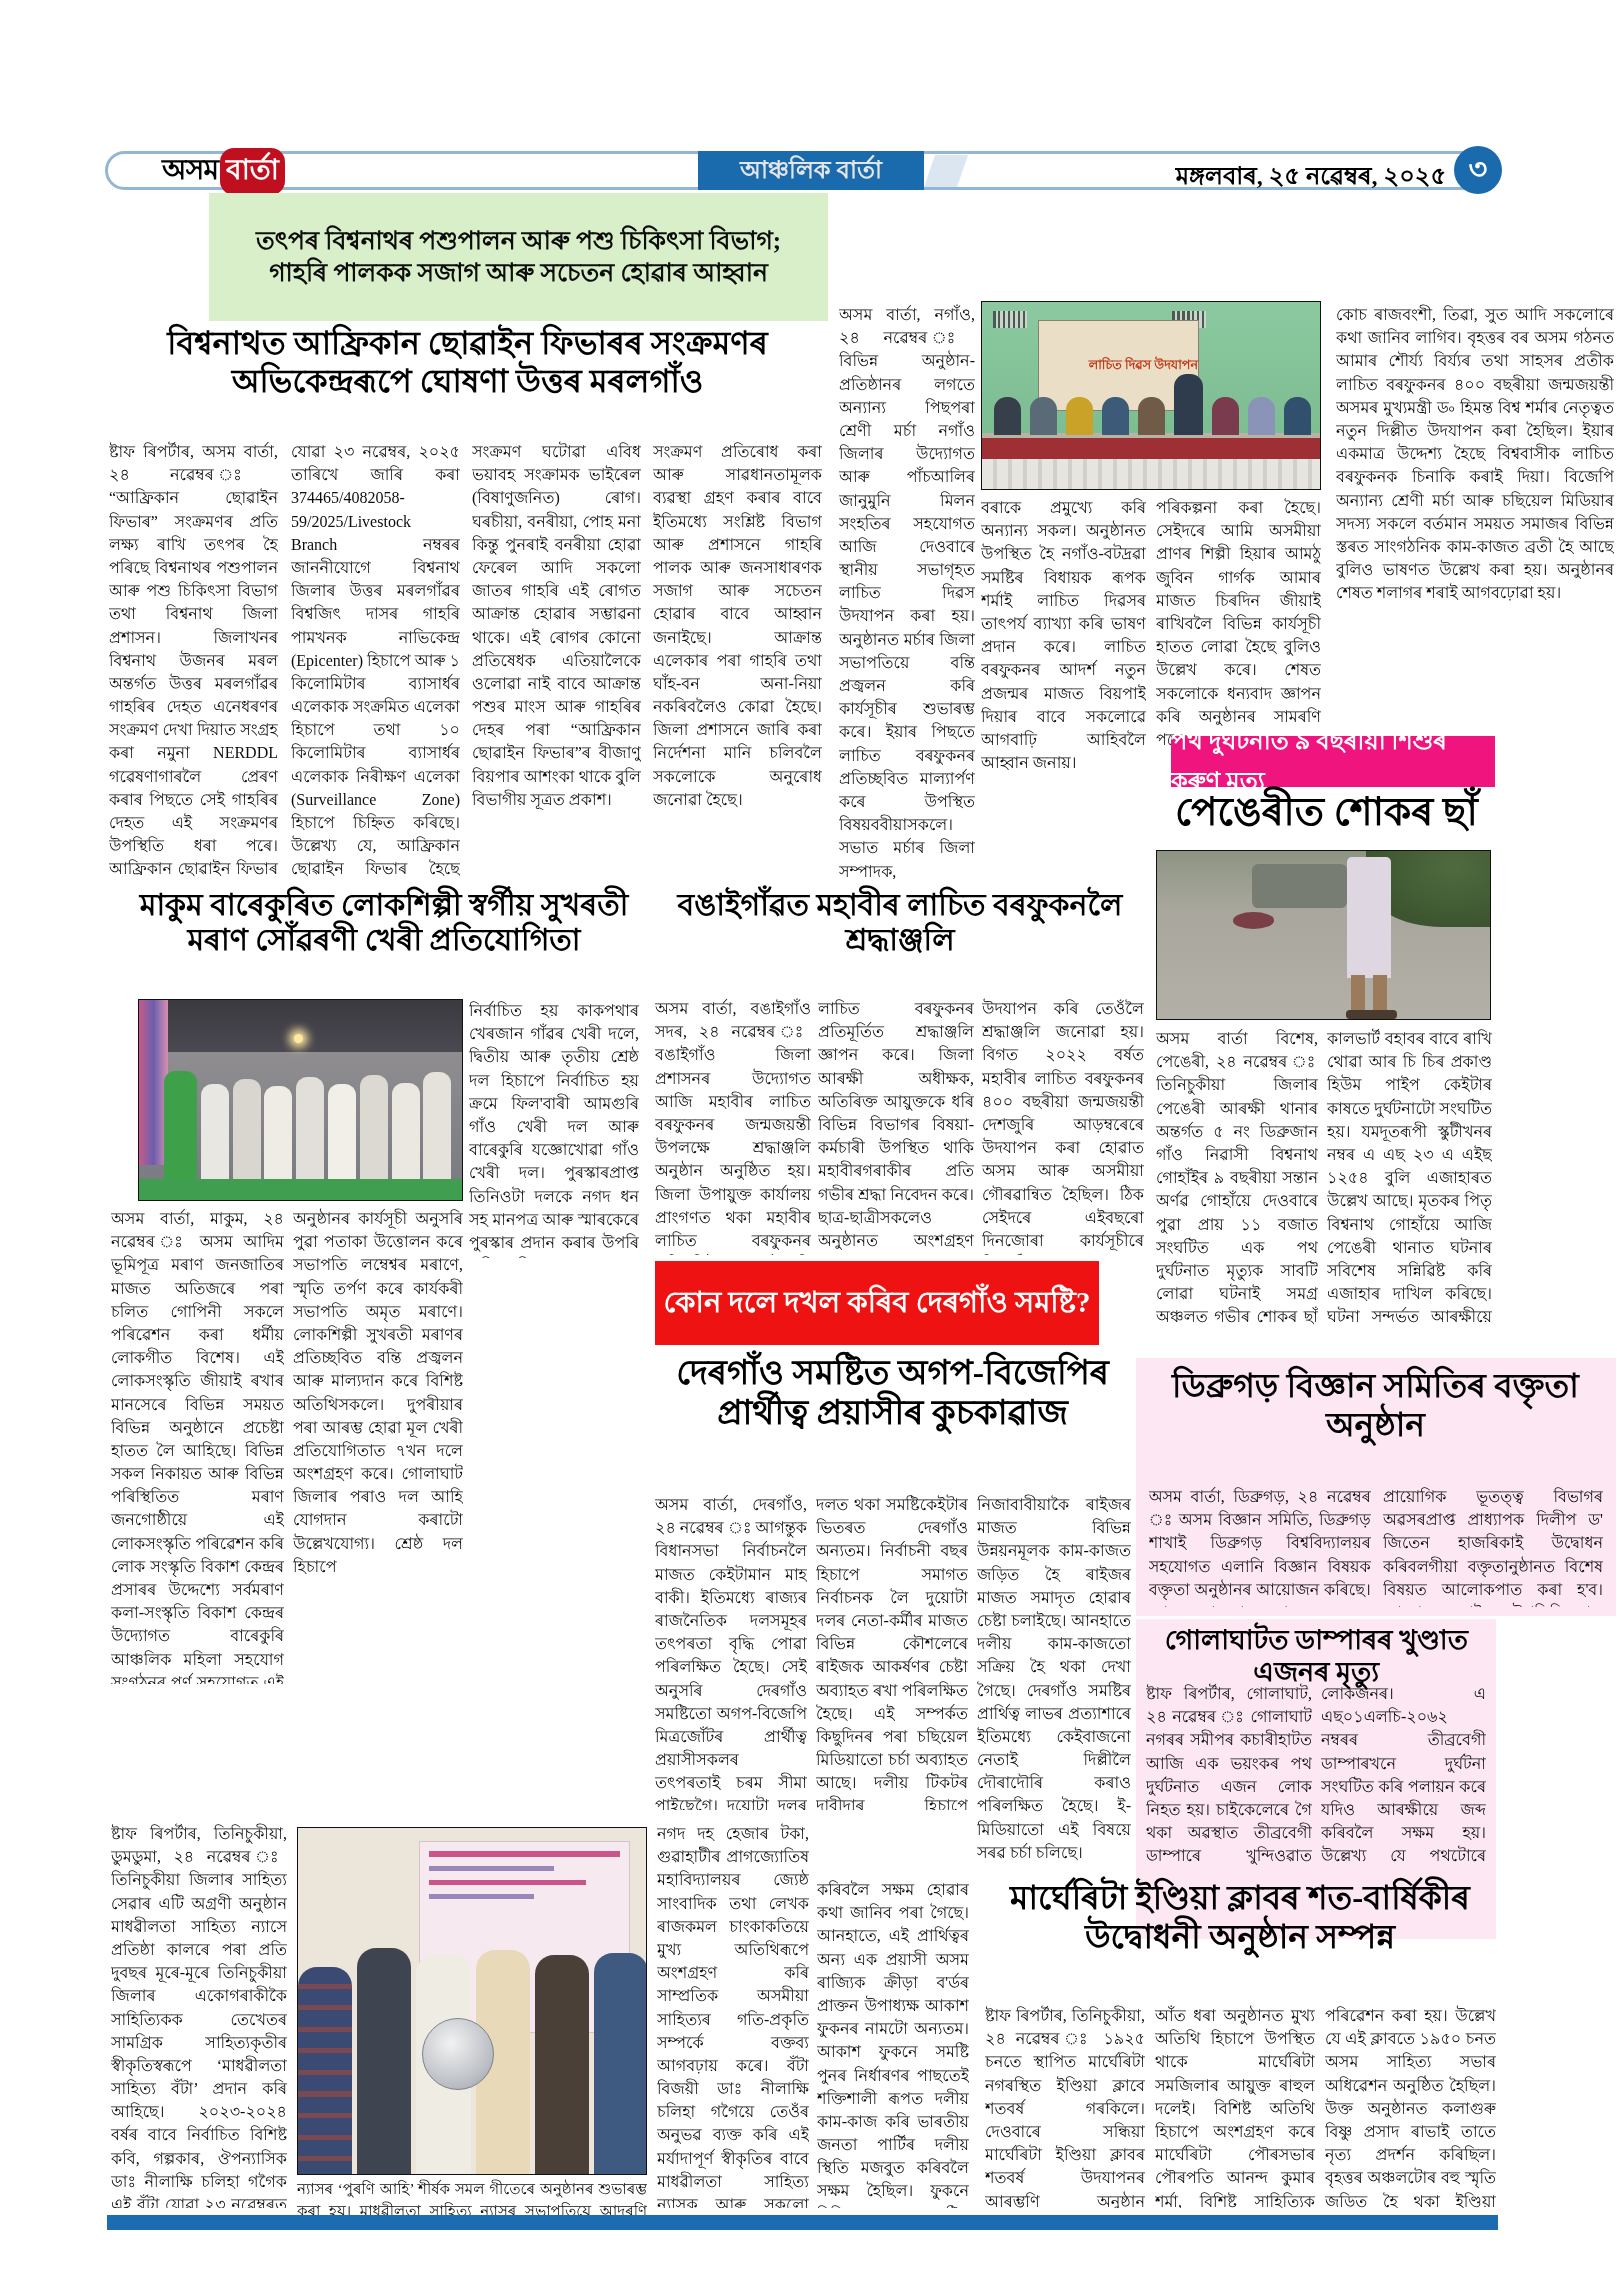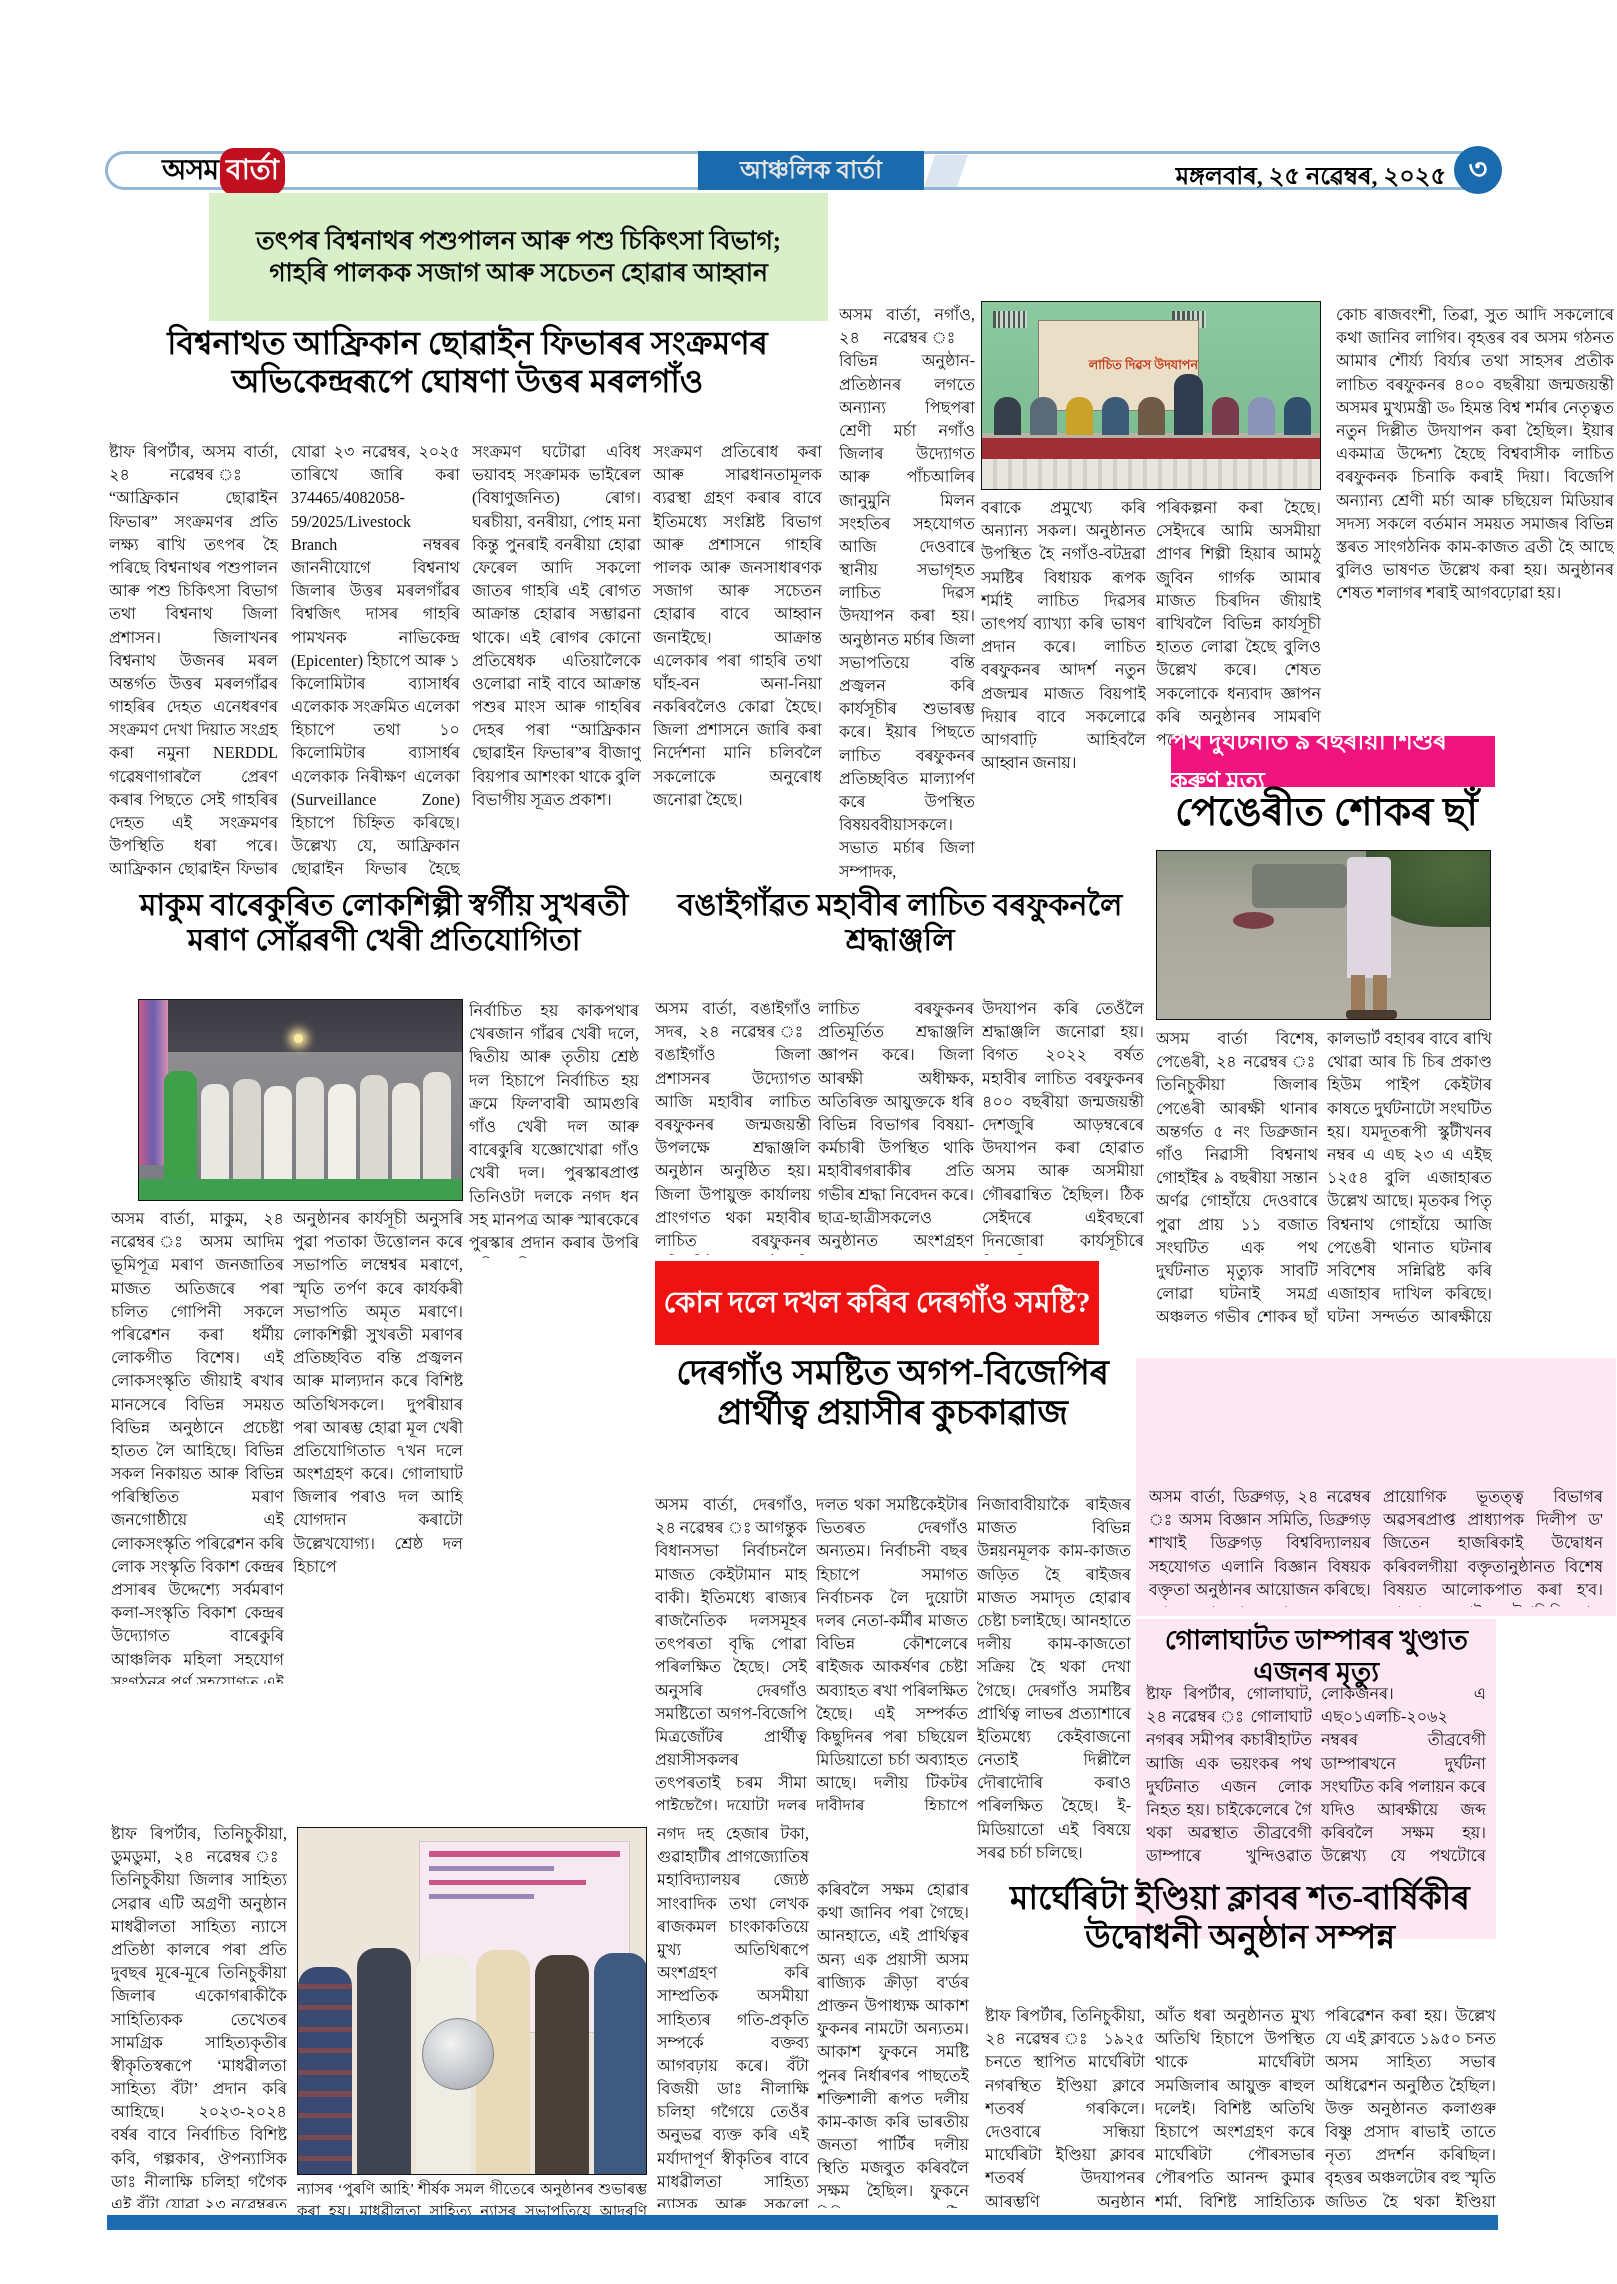--- a/index.html
+++ b/index.html
@@ -129,20 +129,21 @@
   <div class="col" style="left:818px;top:997px;width:156px;height:258px;">লাচিত বৰফুকনৰ প্ৰতিমূৰ্তিত শ্ৰদ্ধাঞ্জলি জ্ঞাপন কৰে। জিলা আৰক্ষী অধীক্ষক, অতিৰিক্ত আয়ুক্তকে ধৰি বিভিন্ন বিভাগৰ বিষয়া-কৰ্মচাৰী উপস্থিত থাকি মহাবীৰগৰাকীৰ প্ৰতি গভীৰ শ্ৰদ্ধা নিবেদন কৰে। ছাত্ৰ-ছাত্ৰীসকলেও অনুষ্ঠানত অংশগ্ৰহণ কৰে।</div>
   <div class="col" style="left:982px;top:997px;width:162px;height:258px;">উদযাপন কৰি তেওঁলৈ শ্ৰদ্ধাঞ্জলি জনোৱা হয়। বিগত ২০২২ বৰ্ষত মহাবীৰ লাচিত বৰফুকনৰ ৪০০ বছৰীয়া জন্মজয়ন্তী দেশজুৰি আড়ম্বৰেৰে উদযাপন কৰা হোৱাত অসম আৰু অসমীয়া গৌৰৱান্বিত হৈছিল। ঠিক সেইদৰে এইবছৰো দিনজোৰা কাৰ্যসূচীৰে দিৱসটি পালন কৰা হয়।</div>
 
   <div class="box-red">কোন দলে দখল কৰিব দেৰগাঁও সমষ্টি?</div>
   <div class="hl" style="left:655px;top:1353px;width:475px;height:133px;font-size:34px;">দেৰগাঁও সমষ্টিত অগপ-বিজেপিৰ প্ৰাৰ্থীত্ব প্ৰয়াসীৰ কুচকাৱাজ</div>
   <div class="col" style="left:655px;top:1493px;width:152px;height:317px;">অসম বাৰ্তা, দেৰগাঁও, ২৪ নৱেম্বৰ ঃ আগন্তুক বিধানসভা নিৰ্বাচনলৈ মাজত কেইটামান মাহ বাকী। ইতিমধ্যে ৰাজ্যৰ ৰাজনৈতিক দলসমূহৰ তৎপৰতা বৃদ্ধি পোৱা পৰিলক্ষিত হৈছে। সেই অনুসৰি দেৰগাঁও সমষ্টিতো অগপ-বিজেপি মিত্ৰজোঁটৰ প্ৰাৰ্থীত্ব প্ৰয়াসীসকলৰ তৎপৰতাই চৰম সীমা পাইছেগৈ। দুয়োটা দলৰ নেতা-কৰ্মীৰ মাজত প্ৰাৰ্থীত্বক লৈ তীব্ৰ প্ৰতিদ্বন্দ্বিতা চলি আছে।</div>
   <div class="col" style="left:816px;top:1493px;width:152px;height:317px;">দলত থকা সমষ্টিকেইটাৰ ভিতৰত দেৰগাঁও অন্যতম। নিৰ্বাচনী বছৰ হিচাপে সমাগত নিৰ্বাচনক লৈ দুয়োটা দলৰ নেতা-কৰ্মীৰ মাজত বিভিন্ন কৌশলেৰে ৰাইজক আকৰ্ষণৰ চেষ্টা অব্যাহত ৰখা পৰিলক্ষিত হৈছে। এই সম্পৰ্কত কিছুদিনৰ পৰা চছিয়েল মিডিয়াতো চৰ্চা অব্যাহত আছে। দলীয় টিকটৰ দাবীদাৰ হিচাপে কেইবাজনো নেতাৰ নাম চৰ্চালৈ আহিছে।</div>
   <div class="col" style="left:977px;top:1493px;width:154px;height:376px;">নিজাবাবীয়াকৈ ৰাইজৰ মাজত বিভিন্ন উন্নয়নমূলক কাম-কাজত জড়িত হৈ ৰাইজৰ মাজত সমাদৃত হোৱাৰ চেষ্টা চলাইছে। আনহাতে দলীয় কাম-কাজতো সক্ৰিয় হৈ থকা দেখা গৈছে। দেৰগাঁও সমষ্টিৰ প্ৰাৰ্থিত্ব লাভৰ প্ৰত্যাশাৰে ইতিমধ্যে কেইবাজনো নেতাই দিল্লীলৈ দৌৰাদৌৰি কৰাও পৰিলক্ষিত হৈছে। ই-মিডিয়াতো এই বিষয়ে সৰৱ চৰ্চা চলিছে।</div>
 
   <div class="abs pinkbg" style="left:1136px;top:1358px;width:480px;height:258px;">
+    <div class="hl" style="left:25px;top:9px;width:429px;height:112px;font-size:33px;position:absolute;">ডিব্ৰুগড় বিজ্ঞান সমিতিৰ বক্তৃতা অনুষ্ঠান</div>
     <div class="col" style="left:12.7px;top:127px;width:222px;height:122px;">অসম বাৰ্তা, ডিব্ৰুগড়, ২৪ নৱেম্বৰ ঃ অসম বিজ্ঞান সমিতি, ডিব্ৰুগড় শাখাই ডিব্ৰুগড় বিশ্ববিদ্যালয়ৰ সহযোগত এলানি বিজ্ঞান বিষয়ক বক্তৃতা অনুষ্ঠানৰ আয়োজন কৰিছে। মুখ্য বক্তাৰূপে অংশ ল'ব হেছে উত্তৰ-পূৰ্ব ভাৰতৰ এগৰাকী ভূতত্ত্ববিদ, ডিব্ৰুগড় বিশ্ববিদ্যালয়ৰ</div>
     <div class="col" style="left:247px;top:127px;width:220px;height:122px;">প্ৰায়োগিক ভূতত্ত্ব বিভাগৰ অৱসৰপ্ৰাপ্ত প্ৰাধ্যাপক দিলীপ ড' জিতেন হাজৰিকাই উদ্বোধন কৰিবলগীয়া বক্তৃতানুষ্ঠানত বিশেষ বিষয়ত আলোকপাত কৰা হ'ব। আয়োজকে ৰাইজৰ উপস্থিতি আৰু সহযোগিতা কামনা কৰিছে।</div>
   </div>
 
   <div class="abs pinkbg" style="left:1136px;top:1619px;width:360px;height:320px;">
     <div class="hl" style="left:6.3px;top:6.3px;width:348px;height:51px;font-size:27px;position:absolute;">গোলাঘাটত ডাম্পাৰৰ খুণ্ডাত এজনৰ মৃত্যু</div>
     <div class="col" style="left:10px;top:63px;width:166px;height:183px;">ষ্টাফ ৰিপৰ্টাৰ, গোলাঘাট, ২৪ নৱেম্বৰ ঃ গোলাঘাট নগৰৰ সমীপৰ কচাৰীহাটত আজি এক ভয়ংকৰ পথ দুৰ্ঘটনাত এজন লোক নিহত হয়। চাইকেলেৰে গৈ থকা অৱস্থাত তীব্ৰবেগী ডাম্পাৰে খুন্দিওৱাত থিতাতে মৃত্যু হয় স্থানীয়</div>
     <div class="col" style="left:185px;top:63px;width:165px;height:183px;">লোকজনৰ। এ এছ০১এলচি-২০৬২ নম্বৰৰ তীব্ৰবেগী ডাম্পাৰখনে দুৰ্ঘটনা সংঘটিত কৰি পলায়ন কৰে যদিও আৰক্ষীয়ে জব্দ কৰিবলৈ সক্ষম হয়। উল্লেখ্য যে পথটোৰে চলাচল কৰি থকা শিলা-বালি কঢ়িওৱা ডাম্পাৰৰ দৌৰাত্ম্য ৰোধিবলৈ জিলা প্ৰশাসনক দাবী জনাইছে বুলি ক্ষোভেৰে উল্লেখ কৰে স্থানীয় ৰাইজে।</div>
   </div>
 

